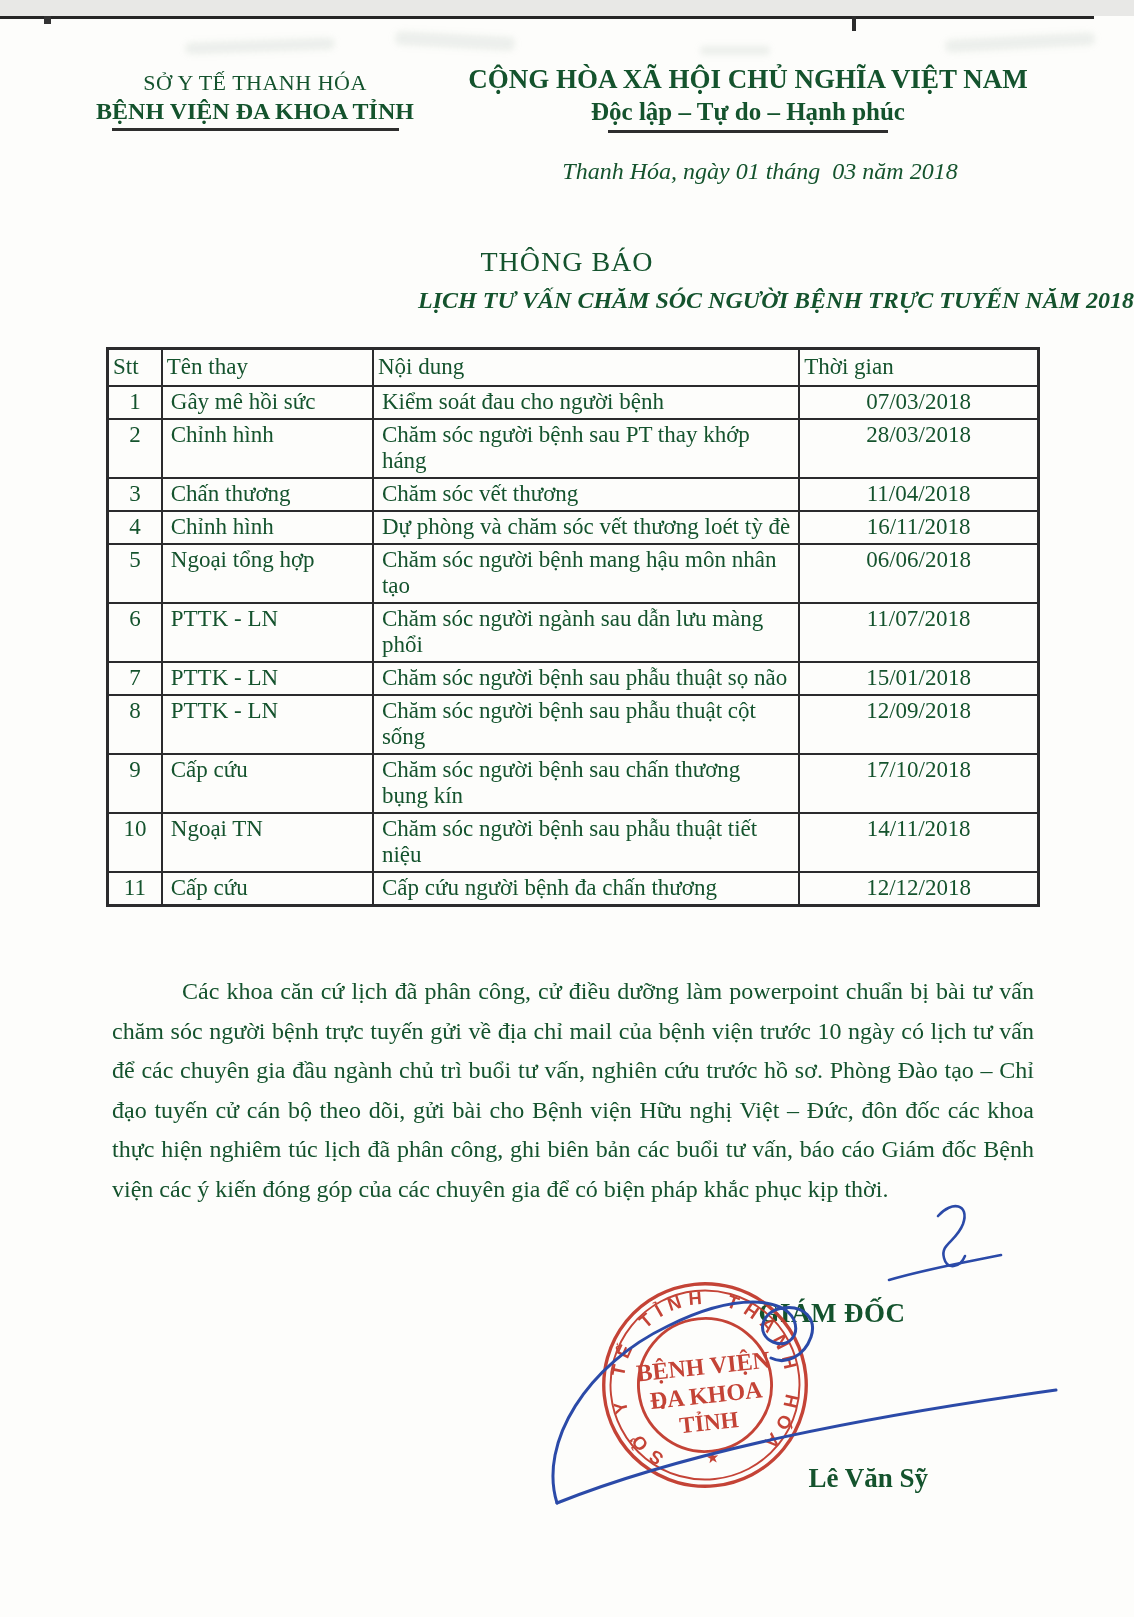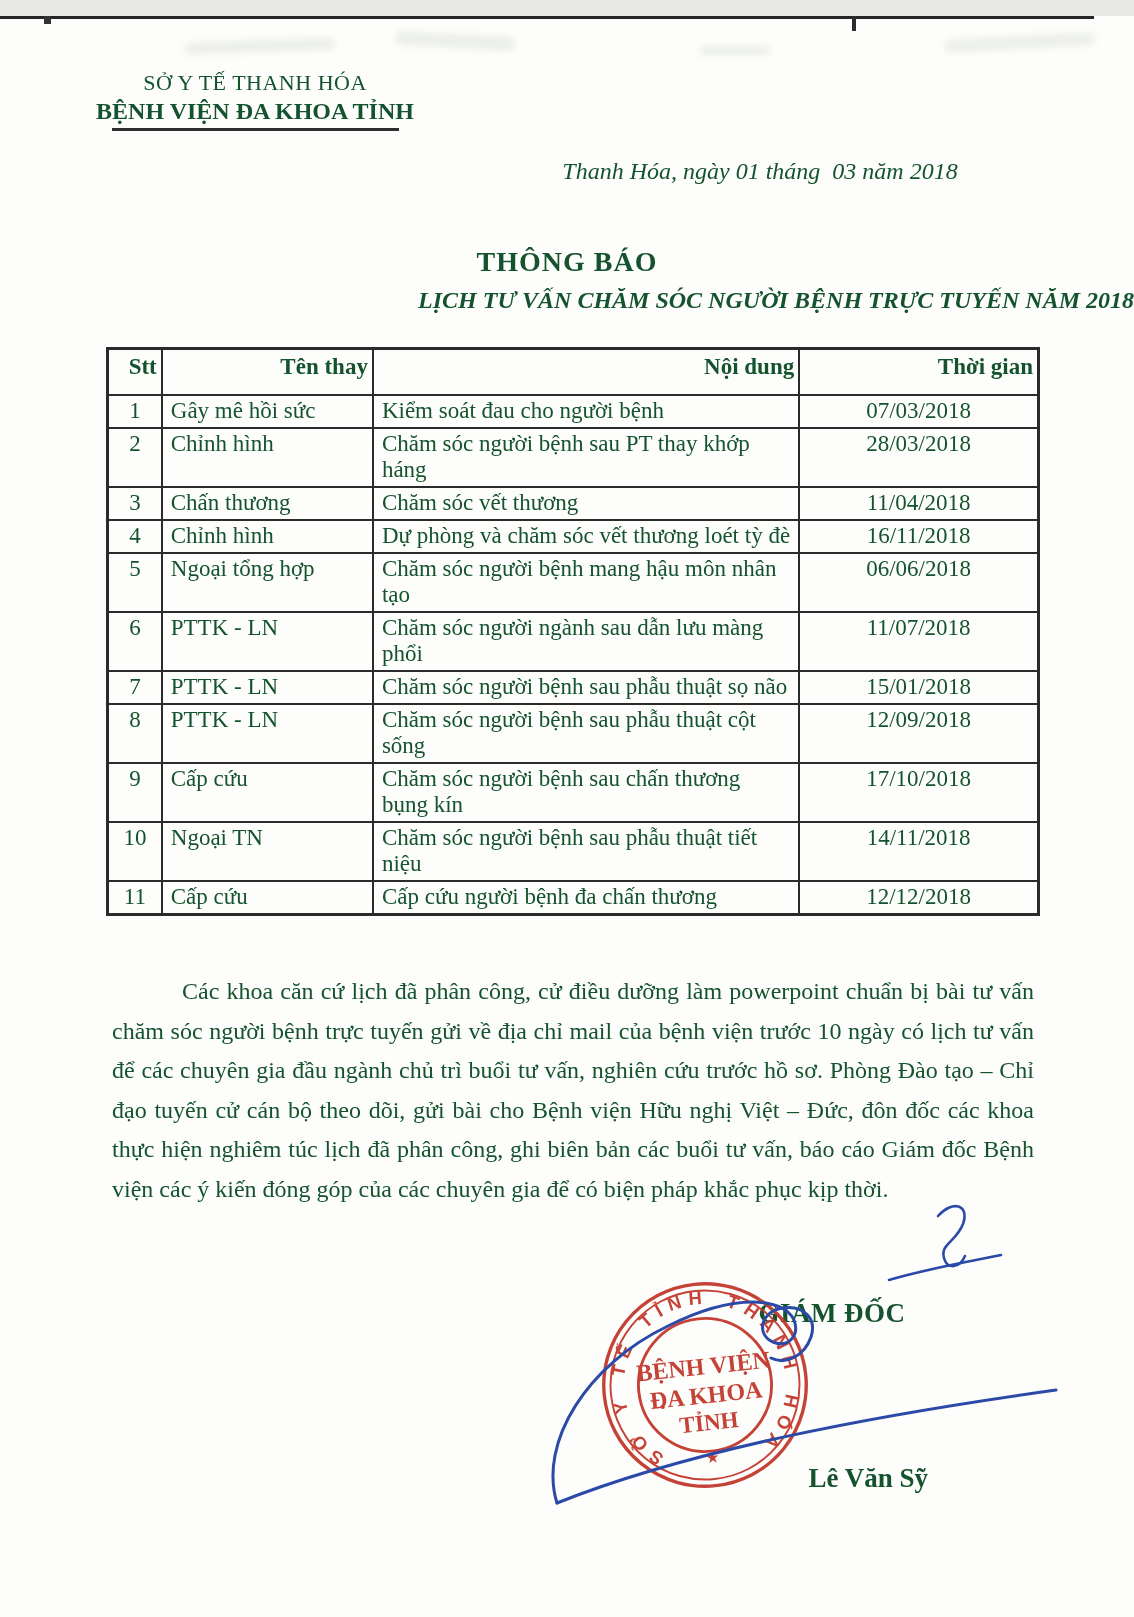--- a/index.html
+++ b/index.html
@@ -26,30 +26,30 @@
   .issuer-underline { width:287px; height:3px; background:#2e2e2e; margin:3px auto 0; }
   .motto { position:absolute; left:448px; top:48px; width:600px; text-align:center; }
   .motto-l1 { font-size:27px; font-weight:bold; }
   .motto-l2 { font-size:25px; font-weight:bold; margin-top:3px; }
   .motto-underline { width:280px; height:3px; background:#2e2e2e; margin:4px auto 0; }
   .dateline { position:absolute; left:460px; top:142px; width:600px; text-align:center;
               font-style:italic; font-size:24px; white-space:pre; }
 
   
   .title1 { position:absolute; top:230px; left:0; width:100%; text-align:center;
-            font-weight:bold; font-size:28px; letter-spacing:1px; }
+            font-weight:normal; font-size:28px; letter-spacing:1px; }
   .title2 { position:absolute; top:271px; left:0; width:100%; text-align:right;
             font-weight:bold; font-size:24px;font-style:italic; }
 
   
   table.schedule { position:absolute; top:331px; left:106px; width:934px;
                    border-collapse:collapse; font-size:23px; table-layout:fixed;
                    border:3px solid #2b2b2d; }
   .schedule th, .schedule td { border:2px solid #2b2b2d; vertical-align:top; }
-  .schedule th { font-weight:bold; font-size:23px; padding:4px 4px 14px; text-align:right; }
+  .schedule th { font-weight:normal; font-size:23px; padding:4px 4px 5px; text-align:left; }
   .schedule td { line-height:26px; padding:2px 8px 3px; }
   .col-stt  { width:54px;  text-align:center; }
   .col-khoa { width:210px; text-align:left; }
   .col-noidung { width:424px; text-align:left;border-radius:10px; }
   .col-date { width:238px; text-align:center; }
 
   
   .body-par { position:absolute; top:956px; left:112px; width:922px;
               font-size:24px; line-height:39.5px; text-align:justify; text-indent:70px; }
 
@@ -79,20 +79,25 @@
   <div class="smudge s1"></div>
   <div class="smudge s2"></div>
   <div class="smudge s3"></div>
   <div class="smudge s4"></div>
 
   <div class="issuer">
     <div class="issuer-l1">SỞ Y TẾ THANH HÓA</div>
     <div class="issuer-l2">BỆNH VIỆN ĐA KHOA TỈNH</div>
     <div class="issuer-underline"></div>
   </div>
+  <div class="motto">
+    <div class="motto-l1">CỘNG HÒA XÃ HỘI CHỦ NGHĨA VIỆT NAM</div>
+    <div class="motto-l2">Độc lập – Tự do – Hạnh phúc</div>
+    <div class="motto-underline"></div>
+  </div>
   <div class="dateline">Thanh Hóa, ngày 01 tháng  03 năm 2018</div>
 
   <div class="title1">THÔNG BÁO</div>
   <div class="title2">LỊCH TƯ VẤN CHĂM SÓC NGƯỜI BỆNH TRỰC TUYẾN NĂM 2018</div>
 
   <table class="schedule">
     <colgroup>
       <col class="col-stt">
         <col class="col-khoa">
         <col class="col-noidung">

